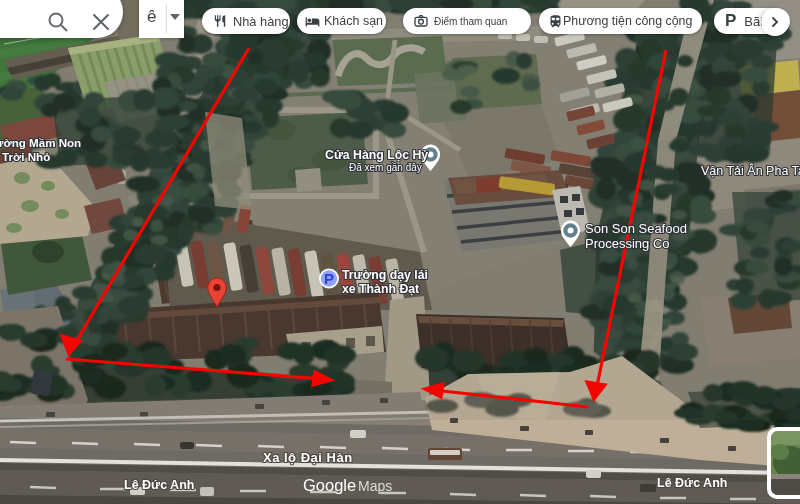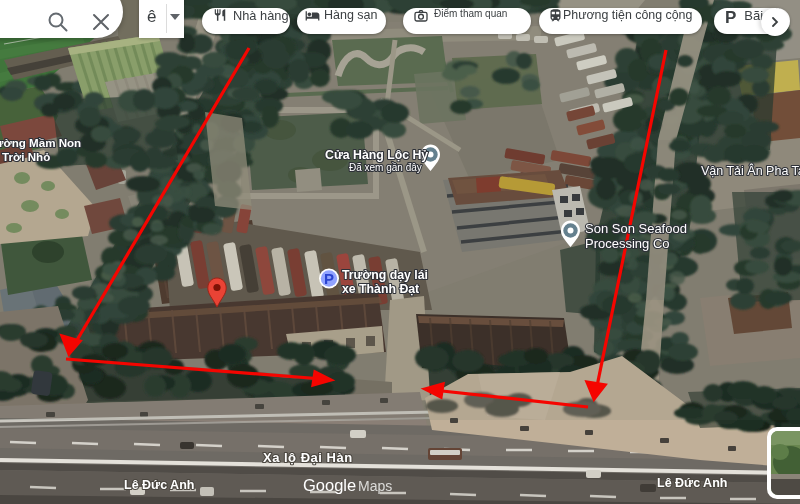--- a/index.html
+++ b/index.html
@@ -1,18 +1,18 @@
 <!DOCTYPE html>
 <html><head>
 <meta charset="utf-8">
 <style>
   html,body{margin:0;padding:0;}
   body{width:800px;height:504px;overflow:hidden;font-family:"Liberation Sans",sans-serif;position:relative;background:#8a8174;}
   .chip{position:absolute;top:8px;height:26px;background:#fff;border-radius:14px;
-        box-shadow:0 1px 3px rgba(0,0,0,.3);display:flex;align-items:flex-start;
+        box-shadow:0 1px 3px rgba(0,0,0,.3);display:flex;align-items:center;
         font-size:13px;color:#3c4043;white-space:nowrap;overflow:hidden;}
   .chip svg{flex:0 0 auto;}
 </style>
 </head>
 <body>
 
 <svg width="800" height="504" viewBox="0 0 800 504" style="position:absolute;left:0;top:0">
 <defs>
 <filter id="blur1" x="-30%" y="-30%" width="160%" height="160%">
         <feGaussianBlur stdDeviation="1.1"></feGaussianBlur>
@@ -1570,21 +1570,21 @@
  <svg width="14" height="14" viewBox="0 0 24 24" fill="#3c4043" style="margin-left:11px">
   <path d="M11,9H9V2H7V9H5V2H3V9C3,11.12 4.66,12.84 6.75,12.97V22H9.25V12.97C11.34,12.84 13,11.12 13,9V2H11V9M16,6V14H18.5V22H21V2C18.24,2 16,4.24 16,6Z"></path>
  </svg>
  <span style="margin-left:6px;font-size:12.8px">Nhà hàng</span>
 </div>
 
 <div class="chip" style="left:297px;width:89px;">
  <svg width="15" height="15" viewBox="0 0 24 24" fill="#3c4043" style="margin-left:8px">
   <path d="M7,13C8.66,13 10,11.66 10,10C10,8.34 8.66,7 7,7C5.34,7 4,8.34 4,10C4,11.66 5.34,13 7,13M19,7H11V14H3V5H1V20H3V17H21V20H23V11C23,8.79 21.21,7 19,7Z"></path>
  </svg>
- <span style="margin-left:4px;font-size:12.5px">Hàng sạn</span>
+ <span style="margin-left:4px;font-size:12.5px">Khách sạn</span>
 </div>
 
 <div class="chip" style="left:403px;width:128px;">
  <svg width="16" height="16" viewBox="0 0 24 24" fill="none" stroke="#3c4043" stroke-width="2" style="margin-left:10px">
   <rect x="3" y="6.5" width="18" height="13" rx="2.5"></rect>
   <circle cx="12" cy="13" r="3.6"></circle>
   <path d="M9,6.5 L10.5,4 L13.5,4 L15,6.5"></path>
  </svg>
  <span style="margin-left:5px;font-size:10px">Điểm tham quan</span>
 </div>

